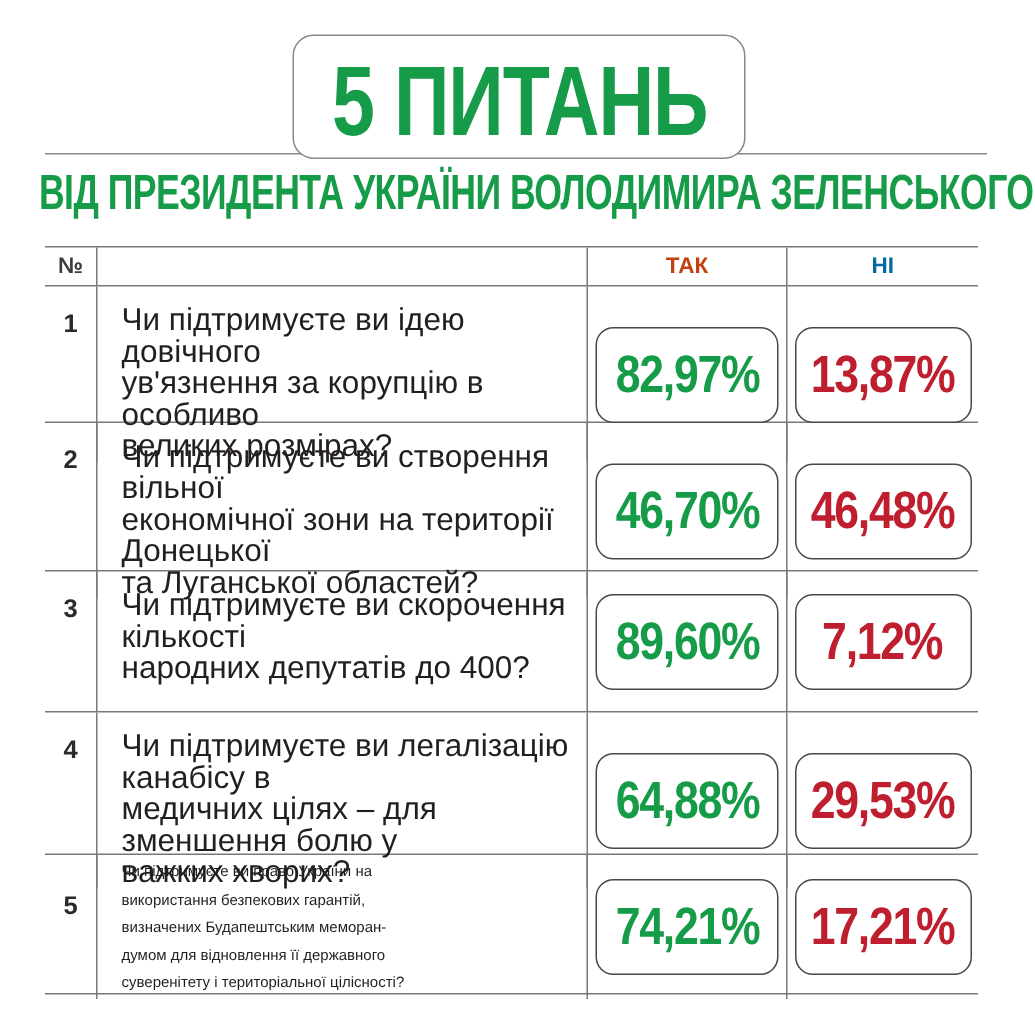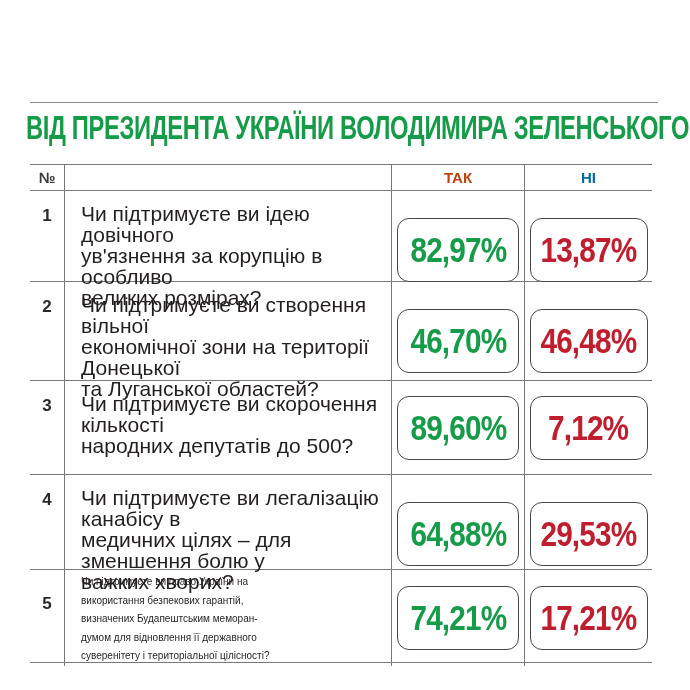--- a/index.html
+++ b/index.html
@@ -122,20 +122,23 @@
   .pct-yes { color: #169b48; }
   .pct-no  { color: #be1e2d; }
 </style>
 </head>
 <body>
 
 <div class="canvas">
 
   <div class="header-rule"></div>
 
+  <div class="title-box">
+    <div class="title-text">5 ПИТАНЬ</div>
+  </div>
 
   <div class="subtitle-wrap">
     <div class="subtitle-text">ВІД ПРЕЗИДЕНТА УКРАЇНИ ВОЛОДИМИРА ЗЕЛЕНСЬКОГО</div>
   </div>
 
   <div class="results-table">
 
     <div class="t-row thead">
       <div class="cell th th-num vline">№</div>
       <div class="cell th vline"></div>
@@ -173,21 +176,21 @@
       <div class="cell val-cell">
         <div class="badge badge-no">
           <span class="pct pct-no">46,48%</span>
         </div>
       </div>
     </div>
 
     <div class="t-row r3">
       <div class="cell num-cell vline">3</div>
       <div class="cell q-cell vline">Чи підтримуєте ви скорочення кількості
-народних депутатів до 500?</div>
+народних депутатів до 400?</div>
       <div class="cell val-cell vline">
         <div class="badge badge-yes">
           <span class="pct pct-yes">89,60%</span>
         </div>
       </div>
       <div class="cell val-cell">
         <div class="badge badge-no">
           <span class="pct pct-no">7,12%</span>
         </div>
       </div>

